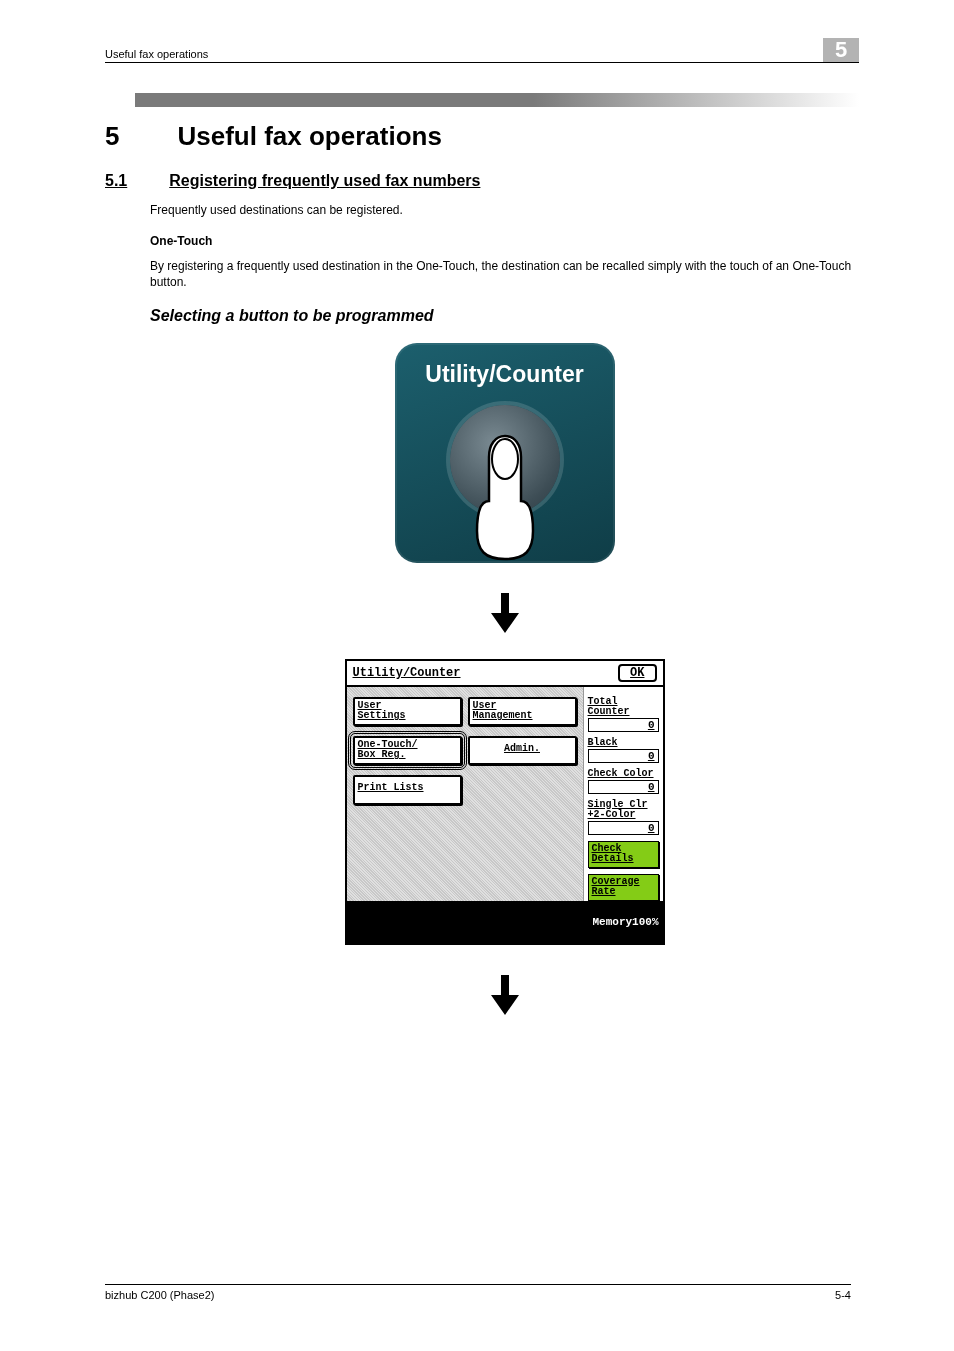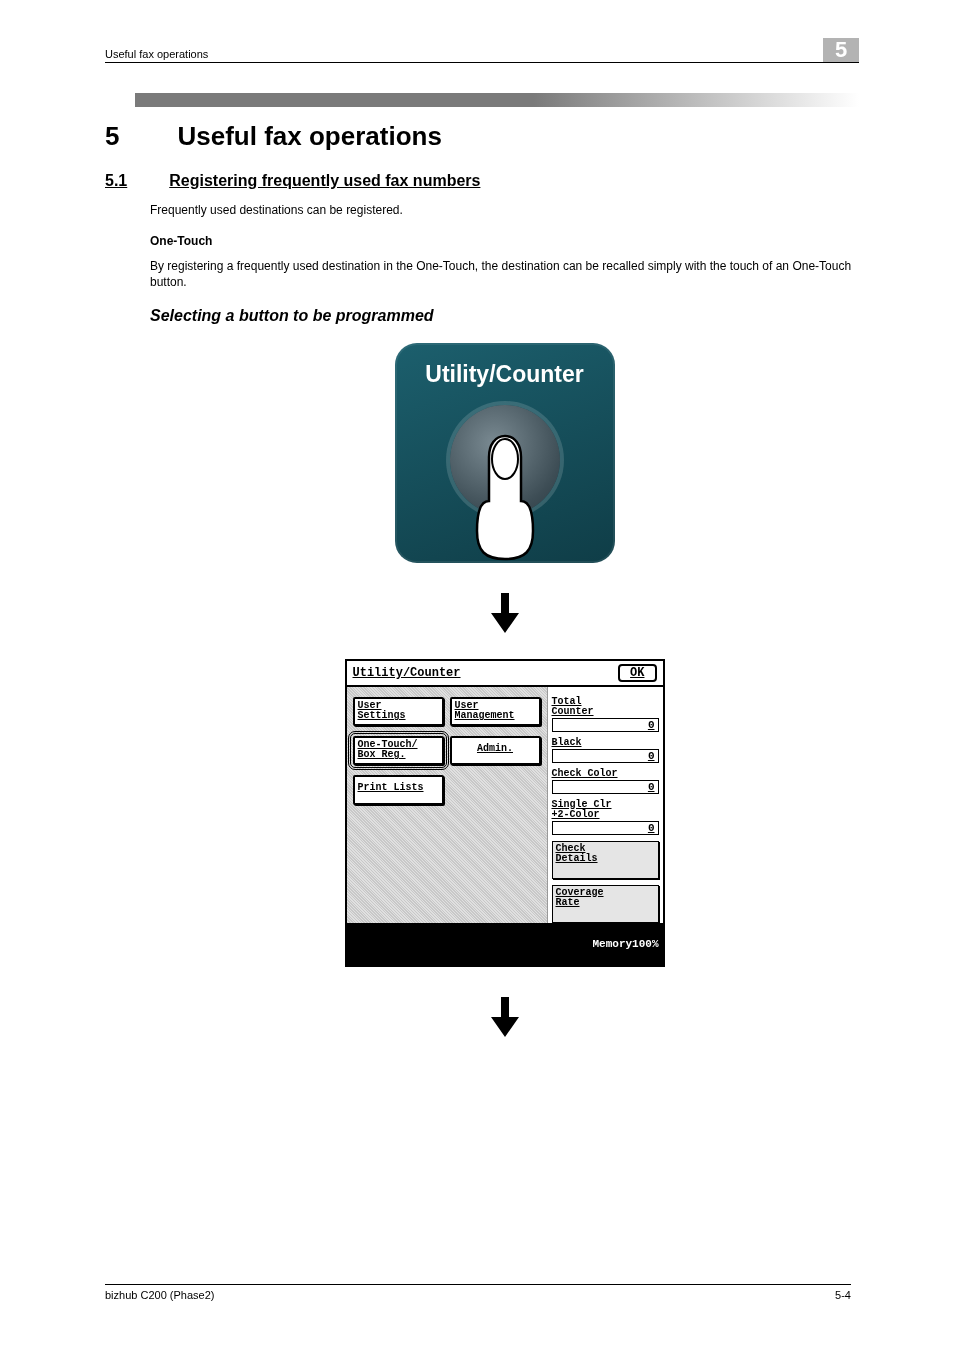--- a/index.html
+++ b/index.html
@@ -107,21 +107,21 @@
   }
   .lcd-title { font-weight: bold; }
   .lcd-ok {
     border: 2px solid #000; border-radius: 4px;
     padding: 0 10px; font-weight: bold; background: #fff;
   }
   .lcd-body {
     display: flex;
   }
   .lcd-left {
-    width: 200px;
+    width: 236px;
     background: repeating-linear-gradient(45deg, #c8c8c8 0, #c8c8c8 1px, #e0e0e0 1px, #e0e0e0 2px);
     padding: 10px 6px 36px 6px;
   }
   .lcd-right {
     flex: 1;
     background: #fff;
     padding: 4px 4px 0 4px;
     border-left: 1px solid #999;
     position: relative;
   }
@@ -142,22 +142,22 @@
     outline-offset: 2px;
   }
   .lcd-btn.half { flex: 0 0 calc(50% - 3px); }
   .counter-label { font-size: 10px; font-weight: bold; line-height: 1; margin-top: 6px; }
   .counter-box {
     border: 1px solid #000; height: 14px; margin-top: 1px;
     text-align: right; padding-right: 3px; font-size: 11px; font-weight: bold;
   }
   .right-btn {
     border: 1px solid #000; font-size: 10px; font-weight: bold;
-    line-height: 1; padding: 2px 3px 14px 3px; margin-top: 6px;
-    box-shadow: 1px 1px 0 #000; background: #e5e5e5;
+    line-height: 1; padding: 2px 3px 3px 3px; margin-top: 6px;
+    box-shadow: 1px 1px 0 #000; background: #84cc16;
   }
   .lcd-footer {
     background: #000; color: #fff; font-weight: bold;
     font-size: 11px; text-align: right; padding: 15px 4px;
   }
 
   .page-footer {
     position: absolute;
     left: 105px; right: 103px; bottom: 50px;
     border-top: 1px solid #000;

